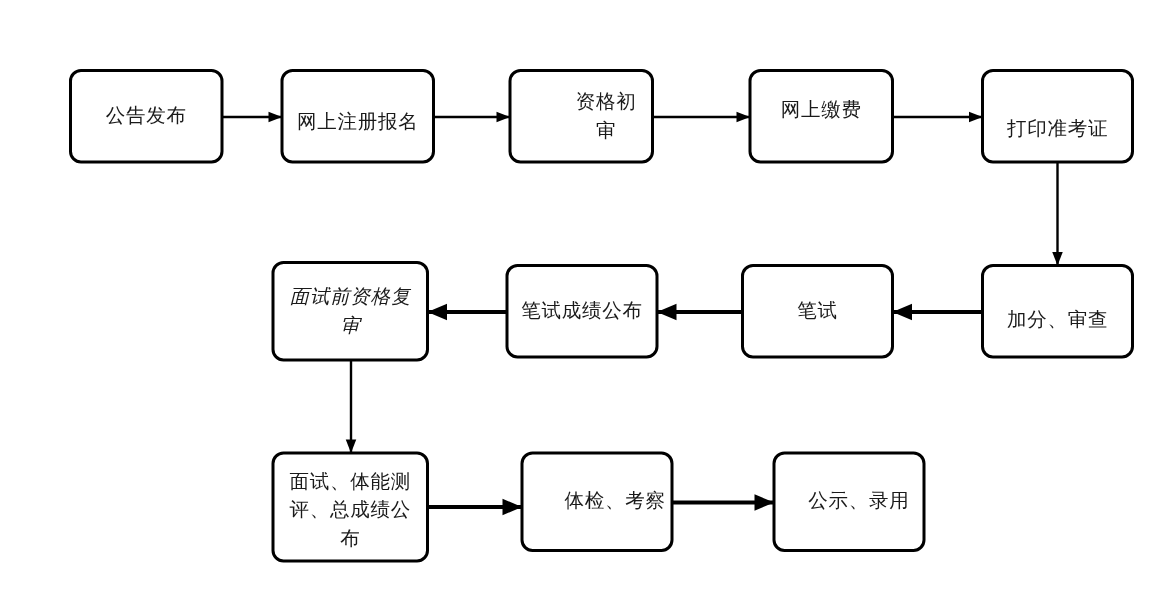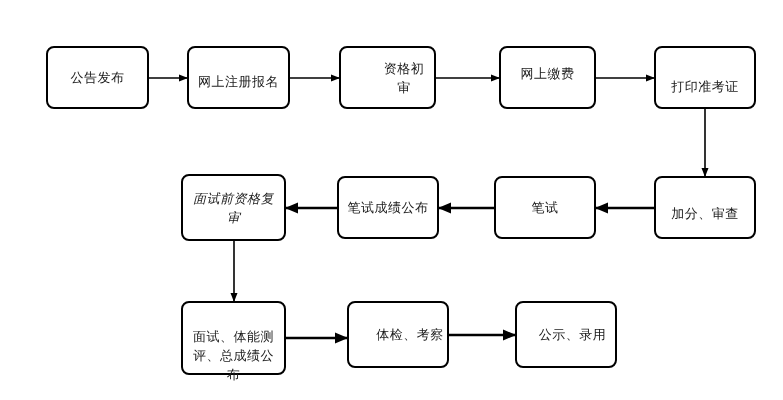--- a/index.html
+++ b/index.html
@@ -104,17 +104,17 @@
   <div id="labels-layer">
       <div class="node-label" style="left: 47px; top: 47px; width: 101px; height: 61px;">公告发布</div>
       <div class="node-label" style="left: 188px; top: 47px; width: 101px; height: 69px;">网上注册报名</div>
       <div class="node-label" style="left: 340px; top: 47px; width: 95px; height: 61px; padding-left: 39px;">资格初审</div>
       <div class="node-label" style="left: 500px; top: 47px; width: 95px; height: 53px;">网上缴费</div>
       <div class="node-label" style="left: 655px; top: 47px; width: 100px; height: 78px;">打印准考证</div>
       <div class="node-label" style="left: 655px; top: 177px; width: 100px; height: 73px;">加分、审查</div>
       <div class="node-label" style="left: 495px; top: 177px; width: 100px; height: 61px;">笔试</div>
       <div class="node-label" style="left: 338px; top: 177px; width: 100px; height: 61px;">笔试成绩公布</div>
       <div class="node-label" style="left: 182px; top: 175px; width: 103px; height: 65px; font-style: italic;">面试前资格复审</div>
-      <div class="node-label" style="left: 182px; top: 302px; width: 103px; height: 76px; margin-top: 15px;">面试、体能测评、总成绩公布</div>
+      <div class="node-label" style="left: 182px; top: 302px; width: 103px; height: 76px;">面试、体能测评、总成绩公布</div>
       <div class="node-label" style="left: 348px; top: 302px; width: 124px; height: 65px;">体检、考察</div>
       <div class="node-label" style="left: 516px; top: 302px; width: 100px; height: 65px; padding-left: 19px;">公示、录用</div>
     </div>
 </div>
 
 </body></html>

